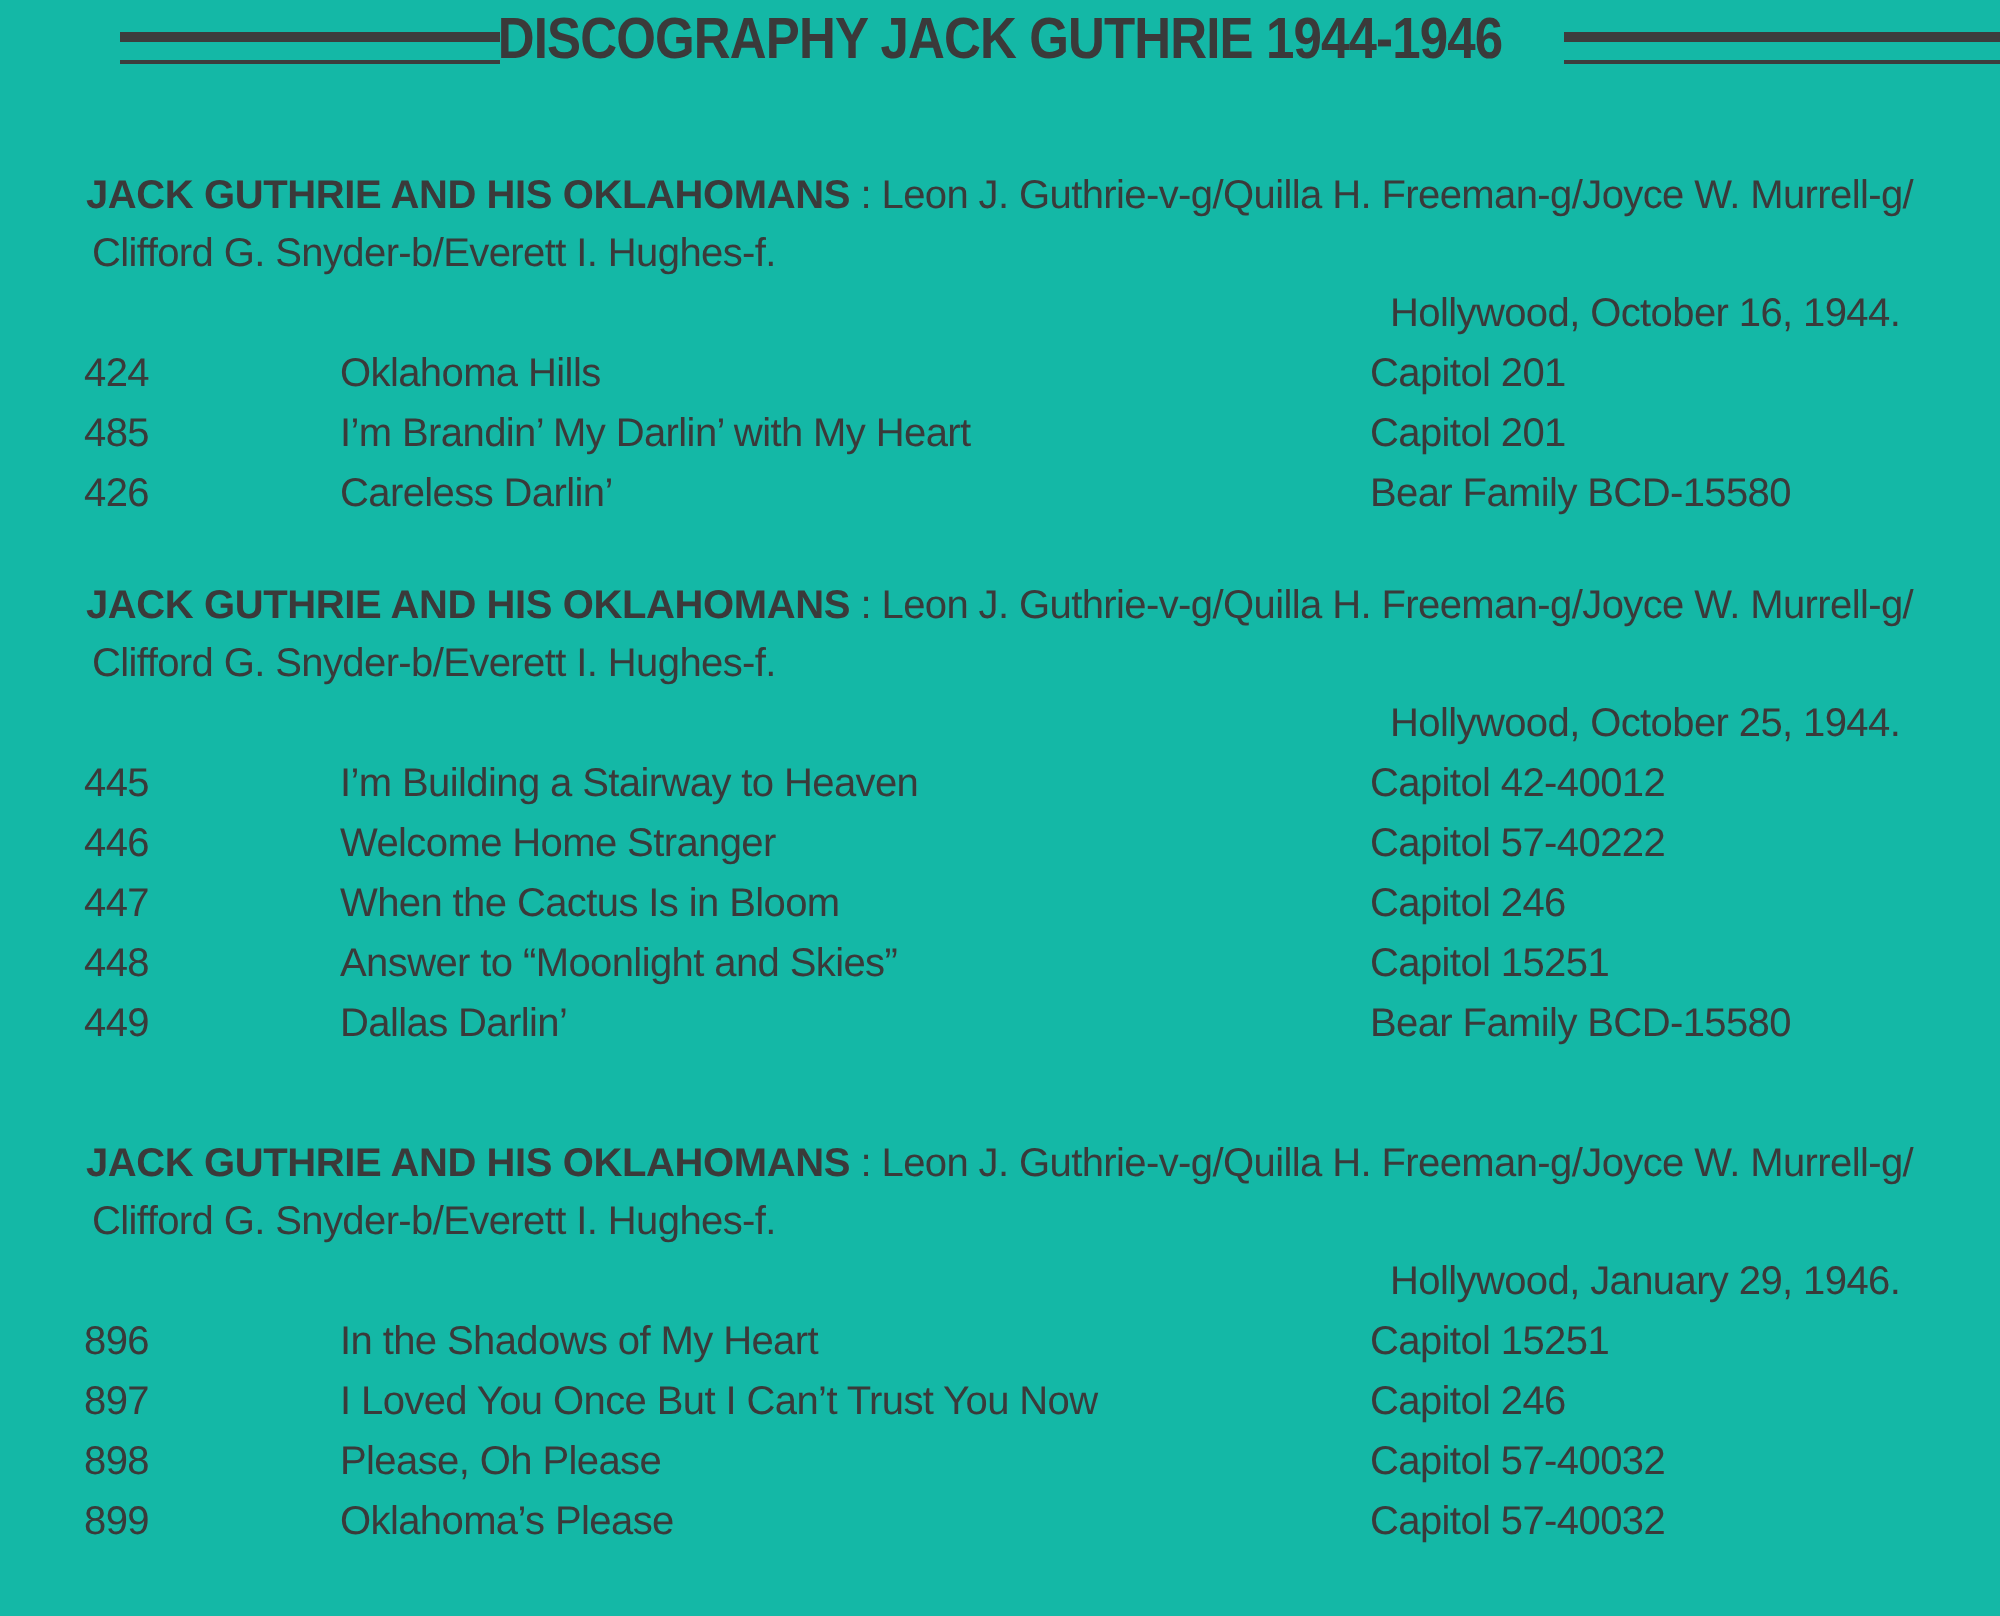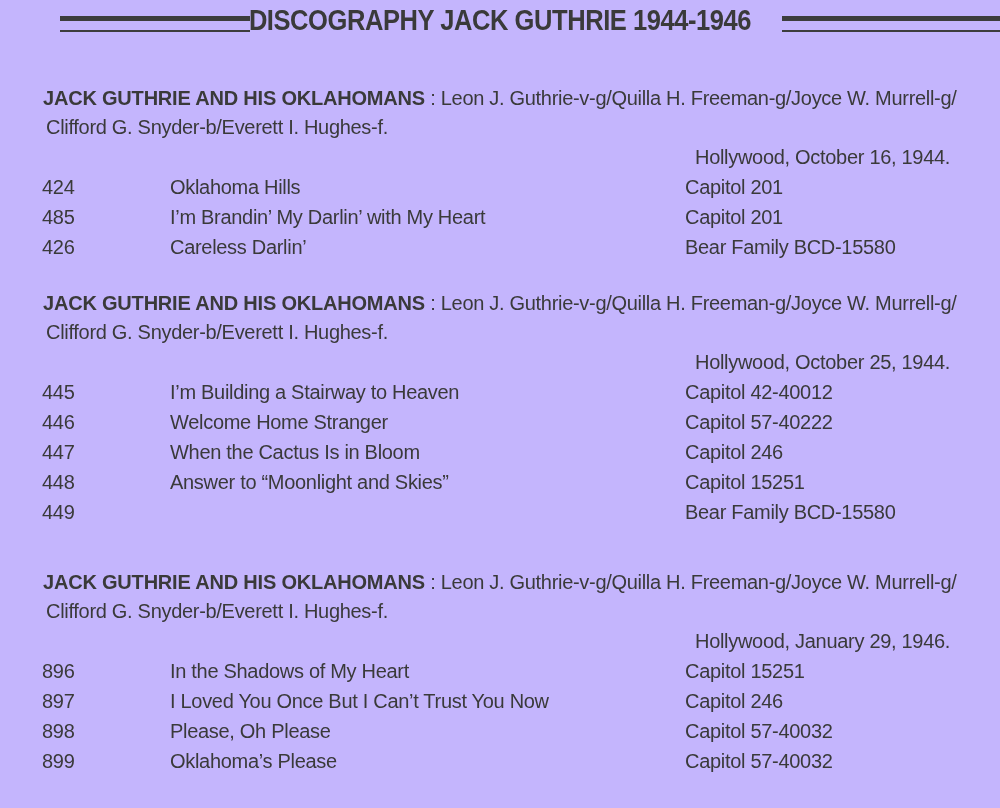--- a/index.html
+++ b/index.html
@@ -4,21 +4,21 @@
 <style>
   html, body {
     margin: 0;
     padding: 0;
     background: #ffffff;
   }
   .page {
     position: relative;
     width: 1000px;
     height: 808px;
-    background: #c4b5fd;
+    background: #14b8a6;
     font-family: "Liberation Sans", sans-serif;
     color: #3a3a3a;
     overflow: hidden;
   }
   
   .rule { position: absolute; background: #3d3d3d; }
   .rule-left-thick  { left: 60px;  top: 16px; width: 190px; height: 5px; }
   .rule-left-thin   { left: 60px;  top: 30px; width: 190px; height: 2px; }
   .rule-right-thick { left: 782px; top: 16px; width: 218px; height: 5px; }
   .rule-right-thin  { left: 782px; top: 30px; width: 218px; height: 2px; }
@@ -135,20 +135,21 @@
       <span class="col-title">When the Cactus Is in Bloom</span>
       <span class="col-release">Capitol 246</span>
     </div>
     <div class="track-row">
       <span class="col-matrix">448</span>
       <span class="col-title">Answer to “Moonlight and Skies”</span>
       <span class="col-release">Capitol 15251</span>
     </div>
     <div class="track-row">
       <span class="col-matrix">449</span>
+      <span class="col-title">Dallas Darlin’</span>
       <span class="col-release">Bear Family BCD-15580</span>
     </div>
   </section>
 
   <section class="session session-3">
     <p class="session-header"><span class="artist">JACK GUTHRIE AND HIS OKLAHOMANS</span><span class="sep"> : </span><span class="personnel">Leon J. Guthrie-v-g/Quilla H. Freeman-g/Joyce W. Murrell-g/</span></p>
     <p class="session-header2">Clifford G. Snyder-b/Everett I. Hughes-f.</p>
     <p class="session-date">Hollywood, January 29, 1946.</p>
     <div class="track-row">
       <span class="col-matrix">896</span>

